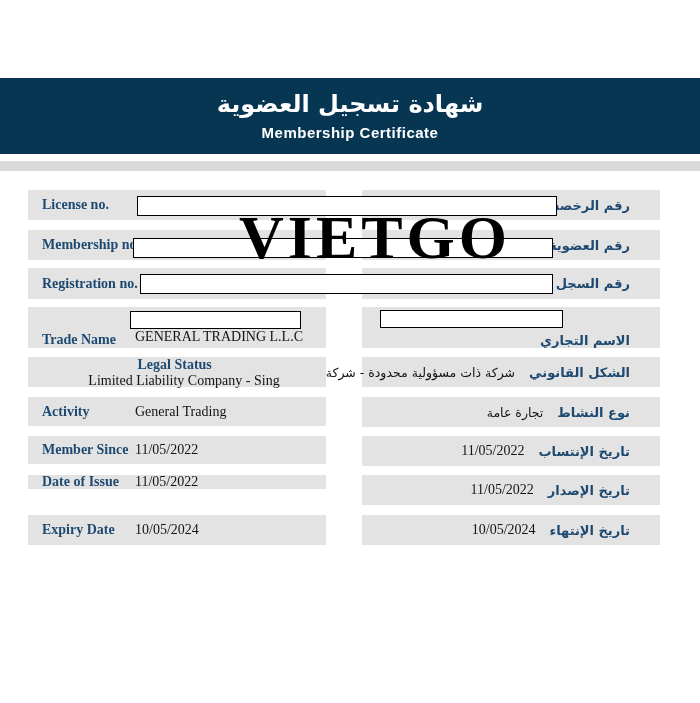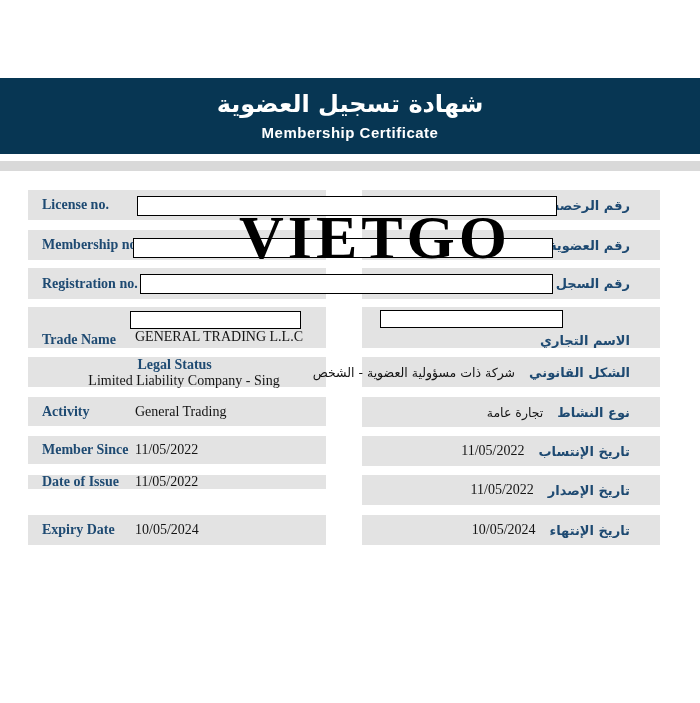--- a/index.html
+++ b/index.html
@@ -182,21 +182,21 @@
   <div class="row right" style="top:230px;height:30px;">
     <span class="lbl-ar">رقم العضوية</span>
   </div>
   <div class="row right" style="top:268px;height:31px;">
     <span class="lbl-ar">رقم السجل التجاري</span>
   </div>
   <div class="row right top-align" style="top:307px;height:41px;">
     <span class="lbl-ar">الاسم التجاري</span>
   </div>
   <div class="row right" style="top:357px;height:30px;">
-    <span class="val-ar">شركة ذات مسؤولية العضوية - الشخص</span>
+    <span class="val-ar">شركة ذات مسؤولية محدودة - شركة</span>
     <span class="lbl-ar">الشكل القانوني</span>
   </div>
   <div class="row right" style="top:397px;height:30px;padding-left:36px;">
     <span class="val-ar">تجارة عامة</span>
     <span class="lbl-ar">نوع النشاط</span>
   </div>
   <div class="row right" style="top:436px;height:30px;">
     <span class="val-date">11/05/2022</span>
     <span class="lbl-ar">تاريخ الإنتساب</span>
   </div>

